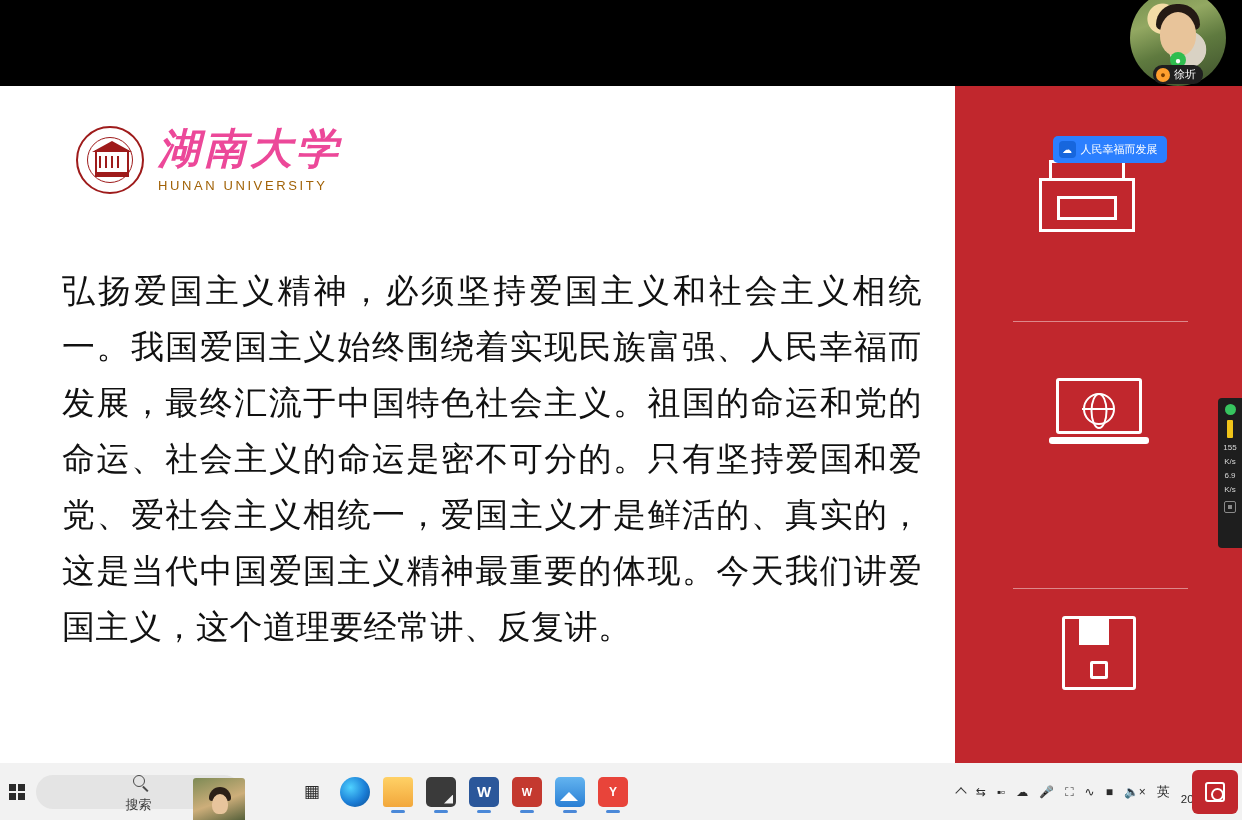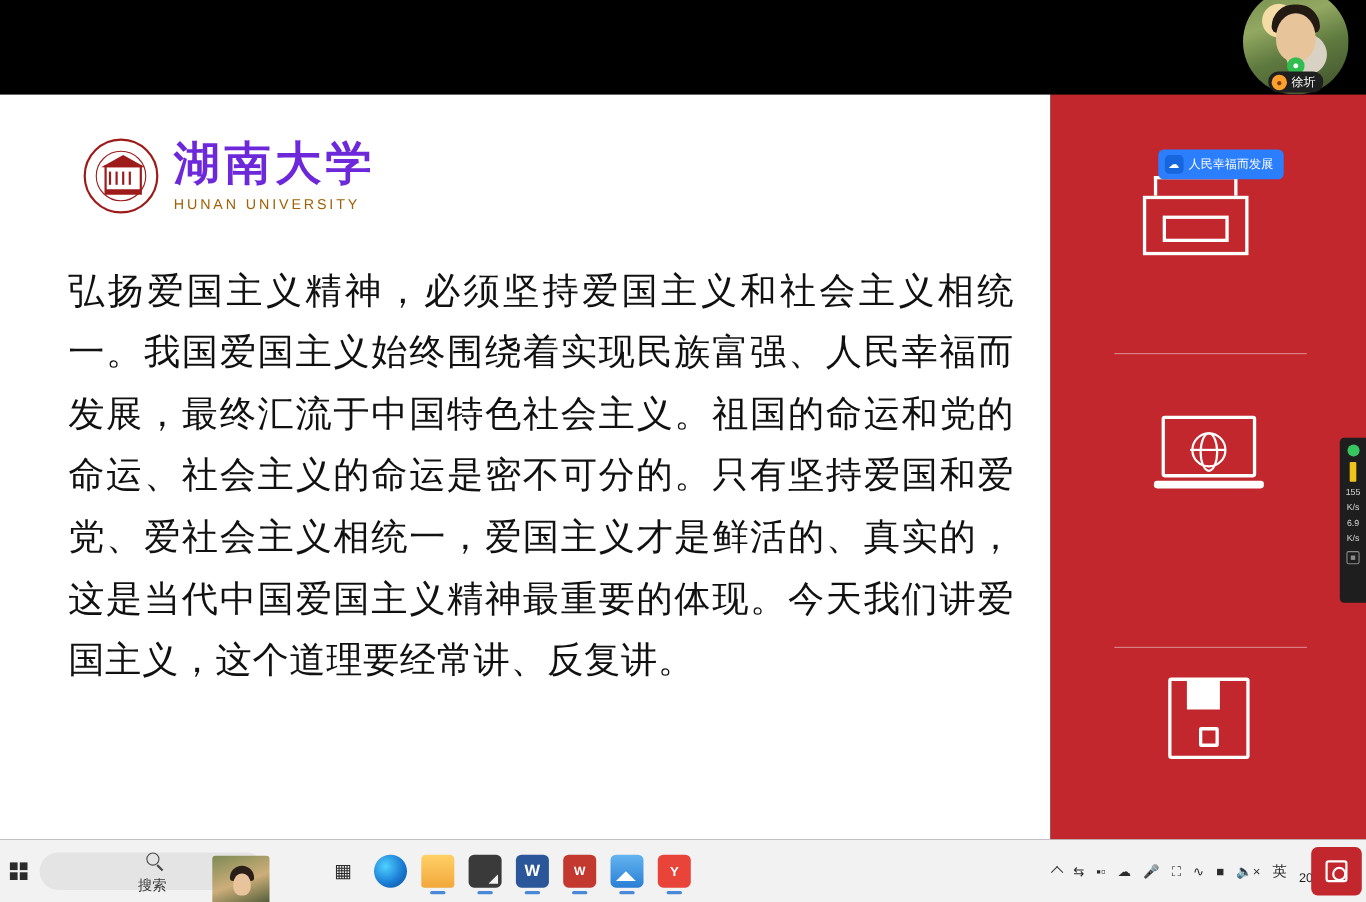--- a/index.html
+++ b/index.html
@@ -64,34 +64,35 @@
     width: 0; height: 0;
     border-left: 20px solid transparent;
     border-right: 20px solid transparent;
     border-bottom: 11px solid #9e1b1b;
   }
   #wordmark { display: flex; flex-direction: column; }
   #univ-cn {
     font-family: "DejaVu Serif", serif;
     font-size: 42px;
     font-weight: 700;
-    color: #6d28d9;
+    font-style: italic;
+    color: #ec4899;
     letter-spacing: 4px;
     line-height: 1.05;
   }
   #univ-en {
     font-size: 13px;
     color: #a16207;
     letter-spacing: 2.6px;
     margin-top: 6px;
     text-align: left;
   }
   #slide-body {
     position: absolute;
-    left: 62px; top: 150px;
+    left: 62px; top: 177px;
     width: 860px;
     font-family: "DejaVu Sans", sans-serif;
     font-size: 33px;
     line-height: 56px;
     color: #111;
     text-align: justify;
     letter-spacing: 0.5px;
   }
 
   

